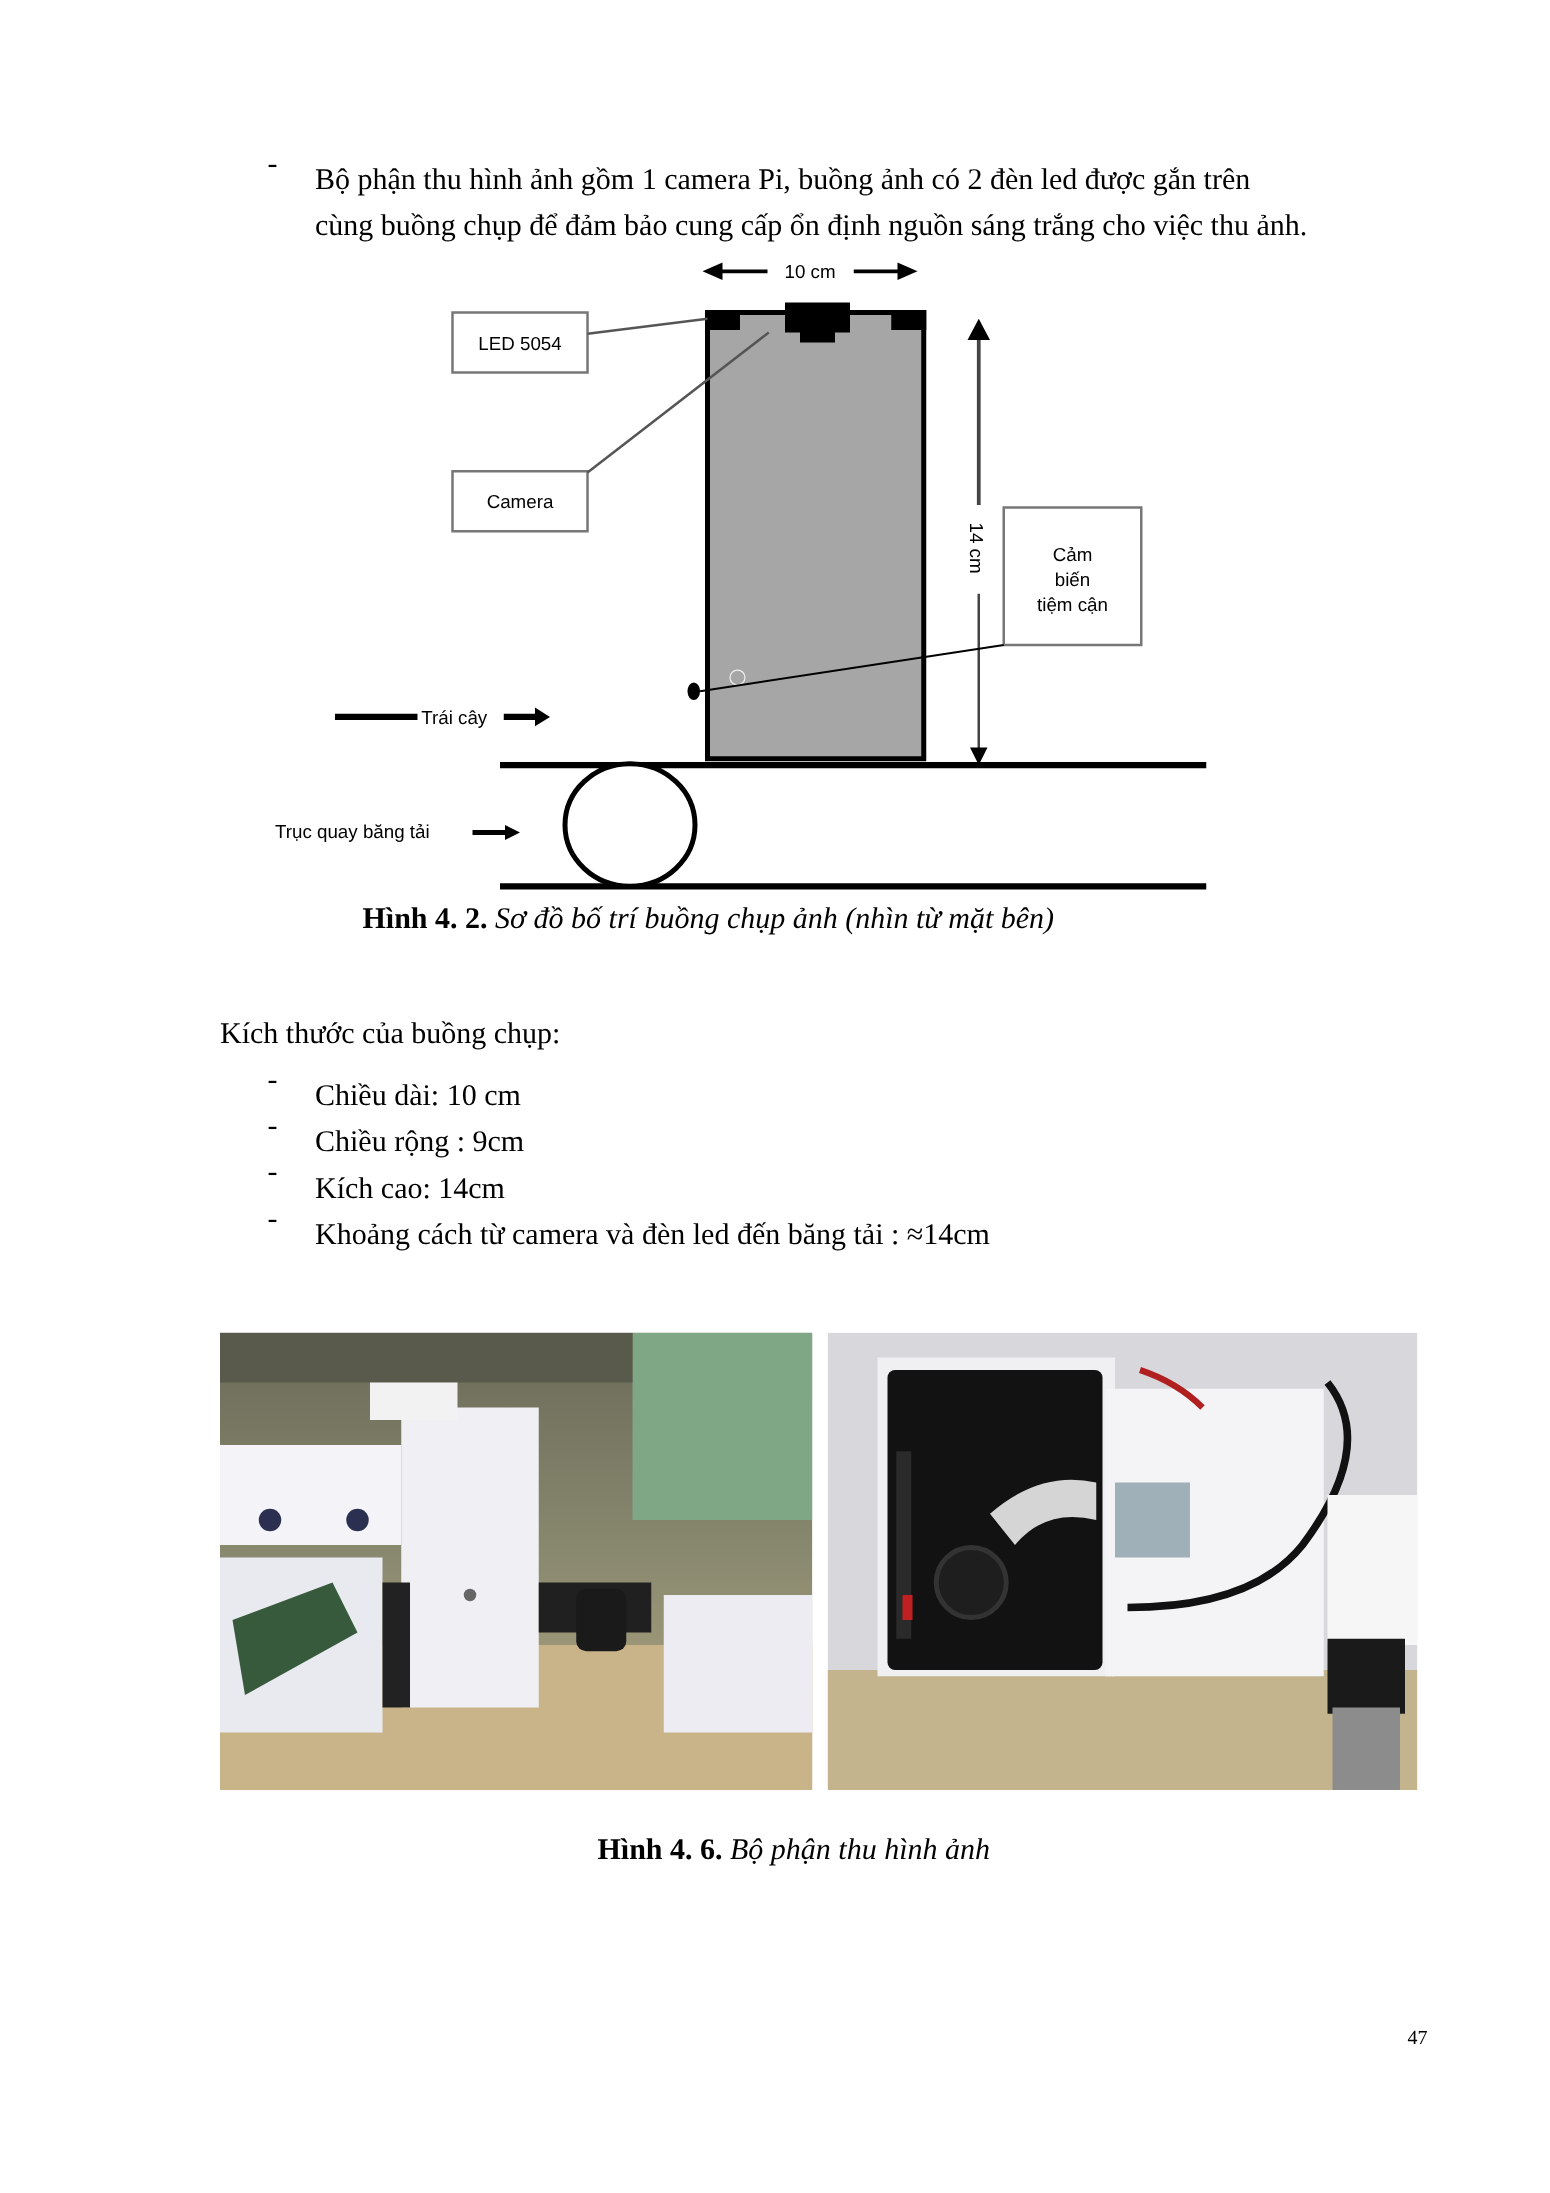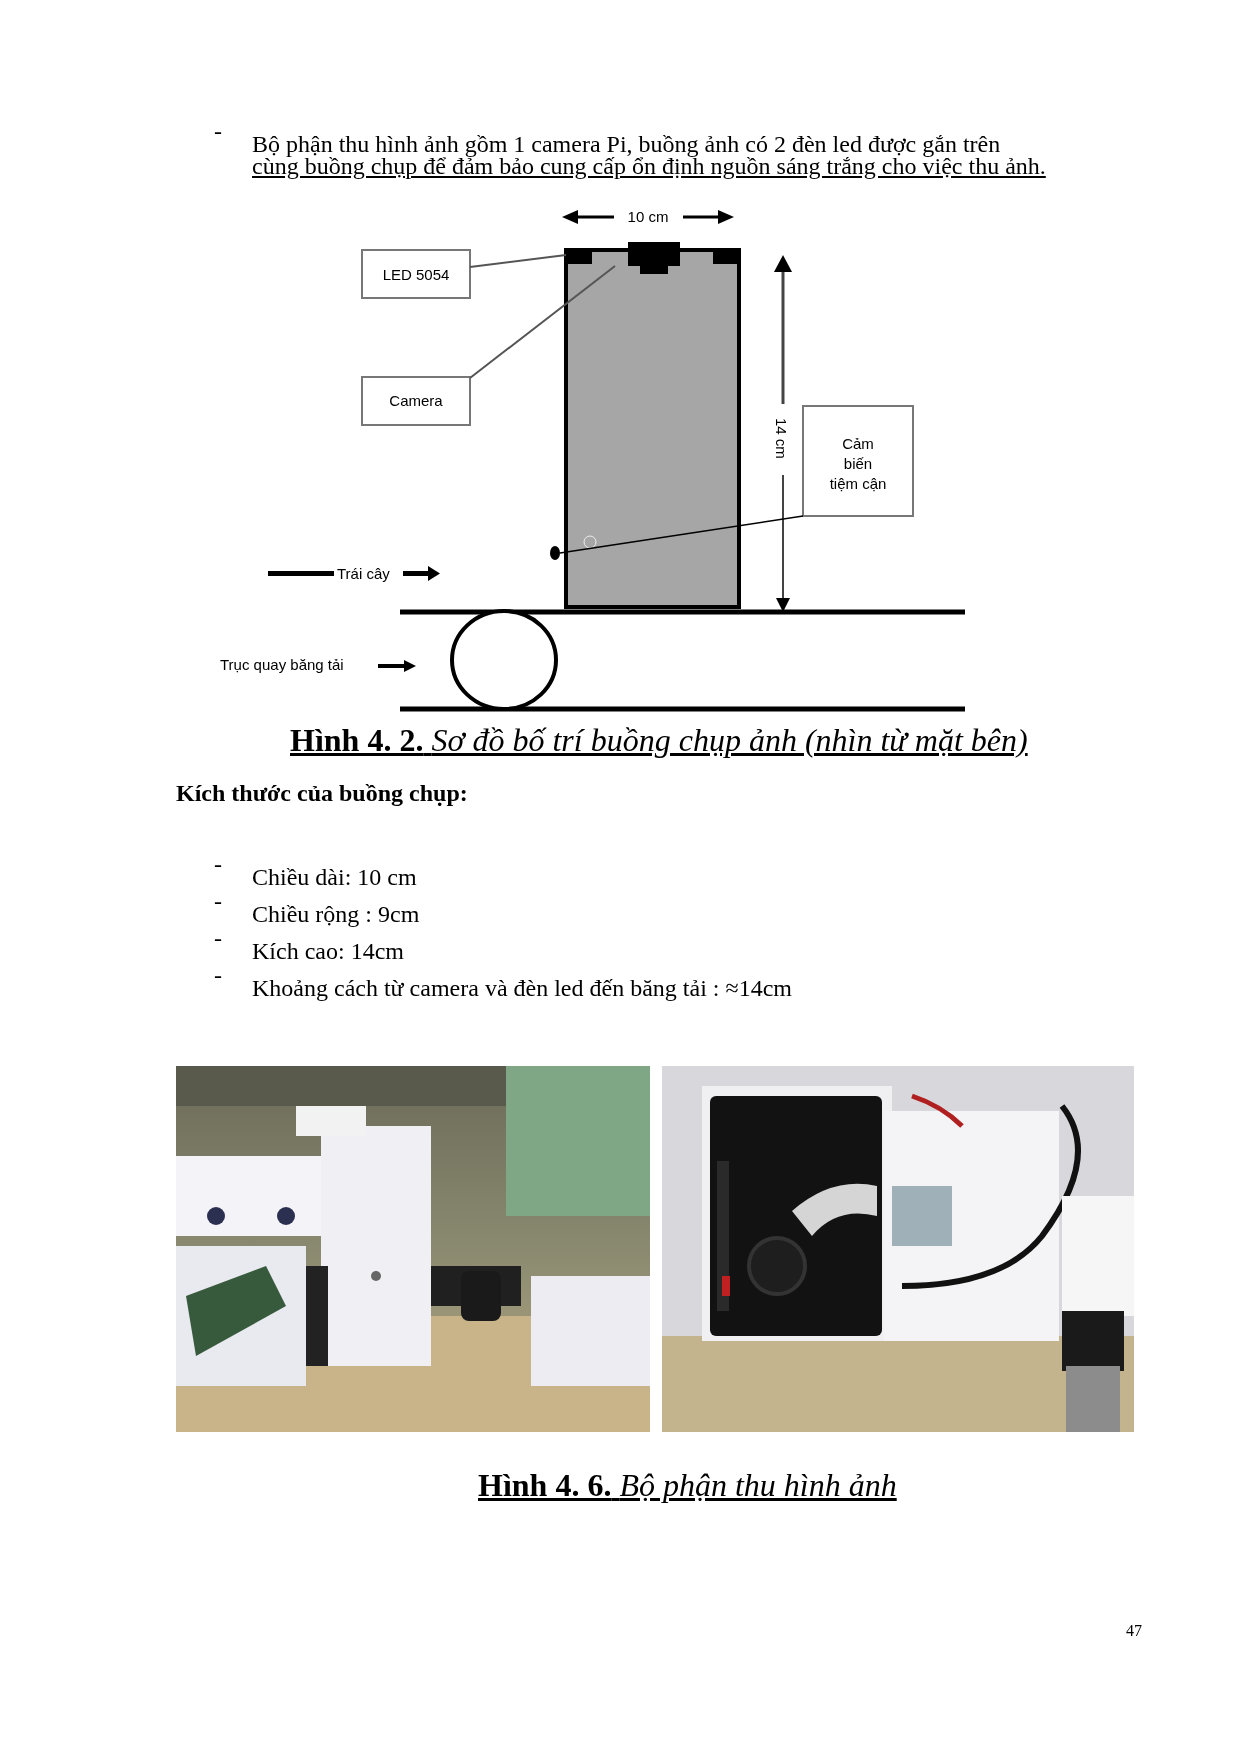--- a/index.html
+++ b/index.html
@@ -1,32 +1,32 @@
 <!DOCTYPE html>
 <html><head>
 <meta charset="utf-8">
 <style>
   html, body { margin:0; padding:0; background:#ffffff; }
   body { width:1240px; height:1754px; position:relative; overflow:hidden;
          font-family:"Liberation Serif", serif; color:#000; }
   .p { position:absolute; font-size:24px; line-height:37px; white-space:nowrap;margin-top:12px; }
   .dash { position:absolute; font-size:24px; }
-  .caption { position:absolute; font-size:32px; white-space:nowrap;text-decoration:underline; }
+  .caption { position:absolute; font-size:24px; white-space:nowrap; }
   .caption b { font-weight:bold; }
   .caption i { font-style:italic; }
   svg text { font-family:"Liberation Sans", sans-serif; }
   .photo { position:absolute; overflow:hidden; }
   .pagenum { position:absolute; font-size:16px; }
 </style>
 </head>
 <body>
 
 <span class="dash" style="left:214px; top:118px;">-</span>
 <div class="p" style="left:252px; top:114px;">Bộ phận thu hình ảnh gồm 1 camera Pi, buồng ảnh có 2 đèn led được gắn trên</div>
-<div class="p" style="left:252px; top:136px;text-decoration:underline;">cùng buồng chụp để đảm bảo cung cấp ổn định nguồn sáng trắng cho việc thu ảnh.</div>
+<div class="p" style="left:252px; top:151px;">cùng buồng chụp để đảm bảo cung cấp ổn định nguồn sáng trắng cho việc thu ảnh.</div>
 
 <svg style="position:absolute; left:0; top:0;" width="1240" height="730">
 
   <g>
     <line x1="574" y1="217" x2="614" y2="217" stroke="#000" stroke-width="3"></line>
     <polygon points="562,217 578,210 578,224" fill="#000"></polygon>
     <line x1="683" y1="217" x2="722" y2="217" stroke="#000" stroke-width="3"></line>
     <polygon points="734,217 718,210 718,224" fill="#000"></polygon>
   </g>
   <text x="648" y="222" font-size="15" text-anchor="middle">10 cm</text>
@@ -78,21 +78,21 @@
   <text x="220" y="670" font-size="15">Trục quay băng tải</text>
   <rect x="378" y="664" width="30" height="4" fill="#000"></rect>
   <polygon points="404,660 416,666 404,672" fill="#000"></polygon>
 </svg>
 
 <div class="caption" style="left:290px; top:722px;">
   <b>Hình 4. 2.</b>
   <i>Sơ đồ bố trí buồng chụp ảnh (nhìn từ mặt bên)</i>
 </div>
 
-<div class="p" style="left:176px; top:763px;font-weight:bold;">Kích thước của buồng chụp:</div>
+<div class="p" style="left:176px; top:797px;">Kích thước của buồng chụp:</div>
 
 <span class="dash" style="left:214px; top:851px;">-</span>
 <div class="p" style="left:252px; top:847px;">Chiều dài: 10 cm</div>
 <span class="dash" style="left:214px; top:888px;">-</span>
 <div class="p" style="left:252px; top:884px;">Chiều rộng : 9cm</div>
 <span class="dash" style="left:214px; top:925px;">-</span>
 <div class="p" style="left:252px; top:921px;">Kích cao: 14cm</div>
 <span class="dash" style="left:214px; top:962px;">-</span>
 <div class="p" style="left:252px; top:958px;">Khoảng cách từ camera và đèn led đến băng tải : ≈14cm</div>
 

